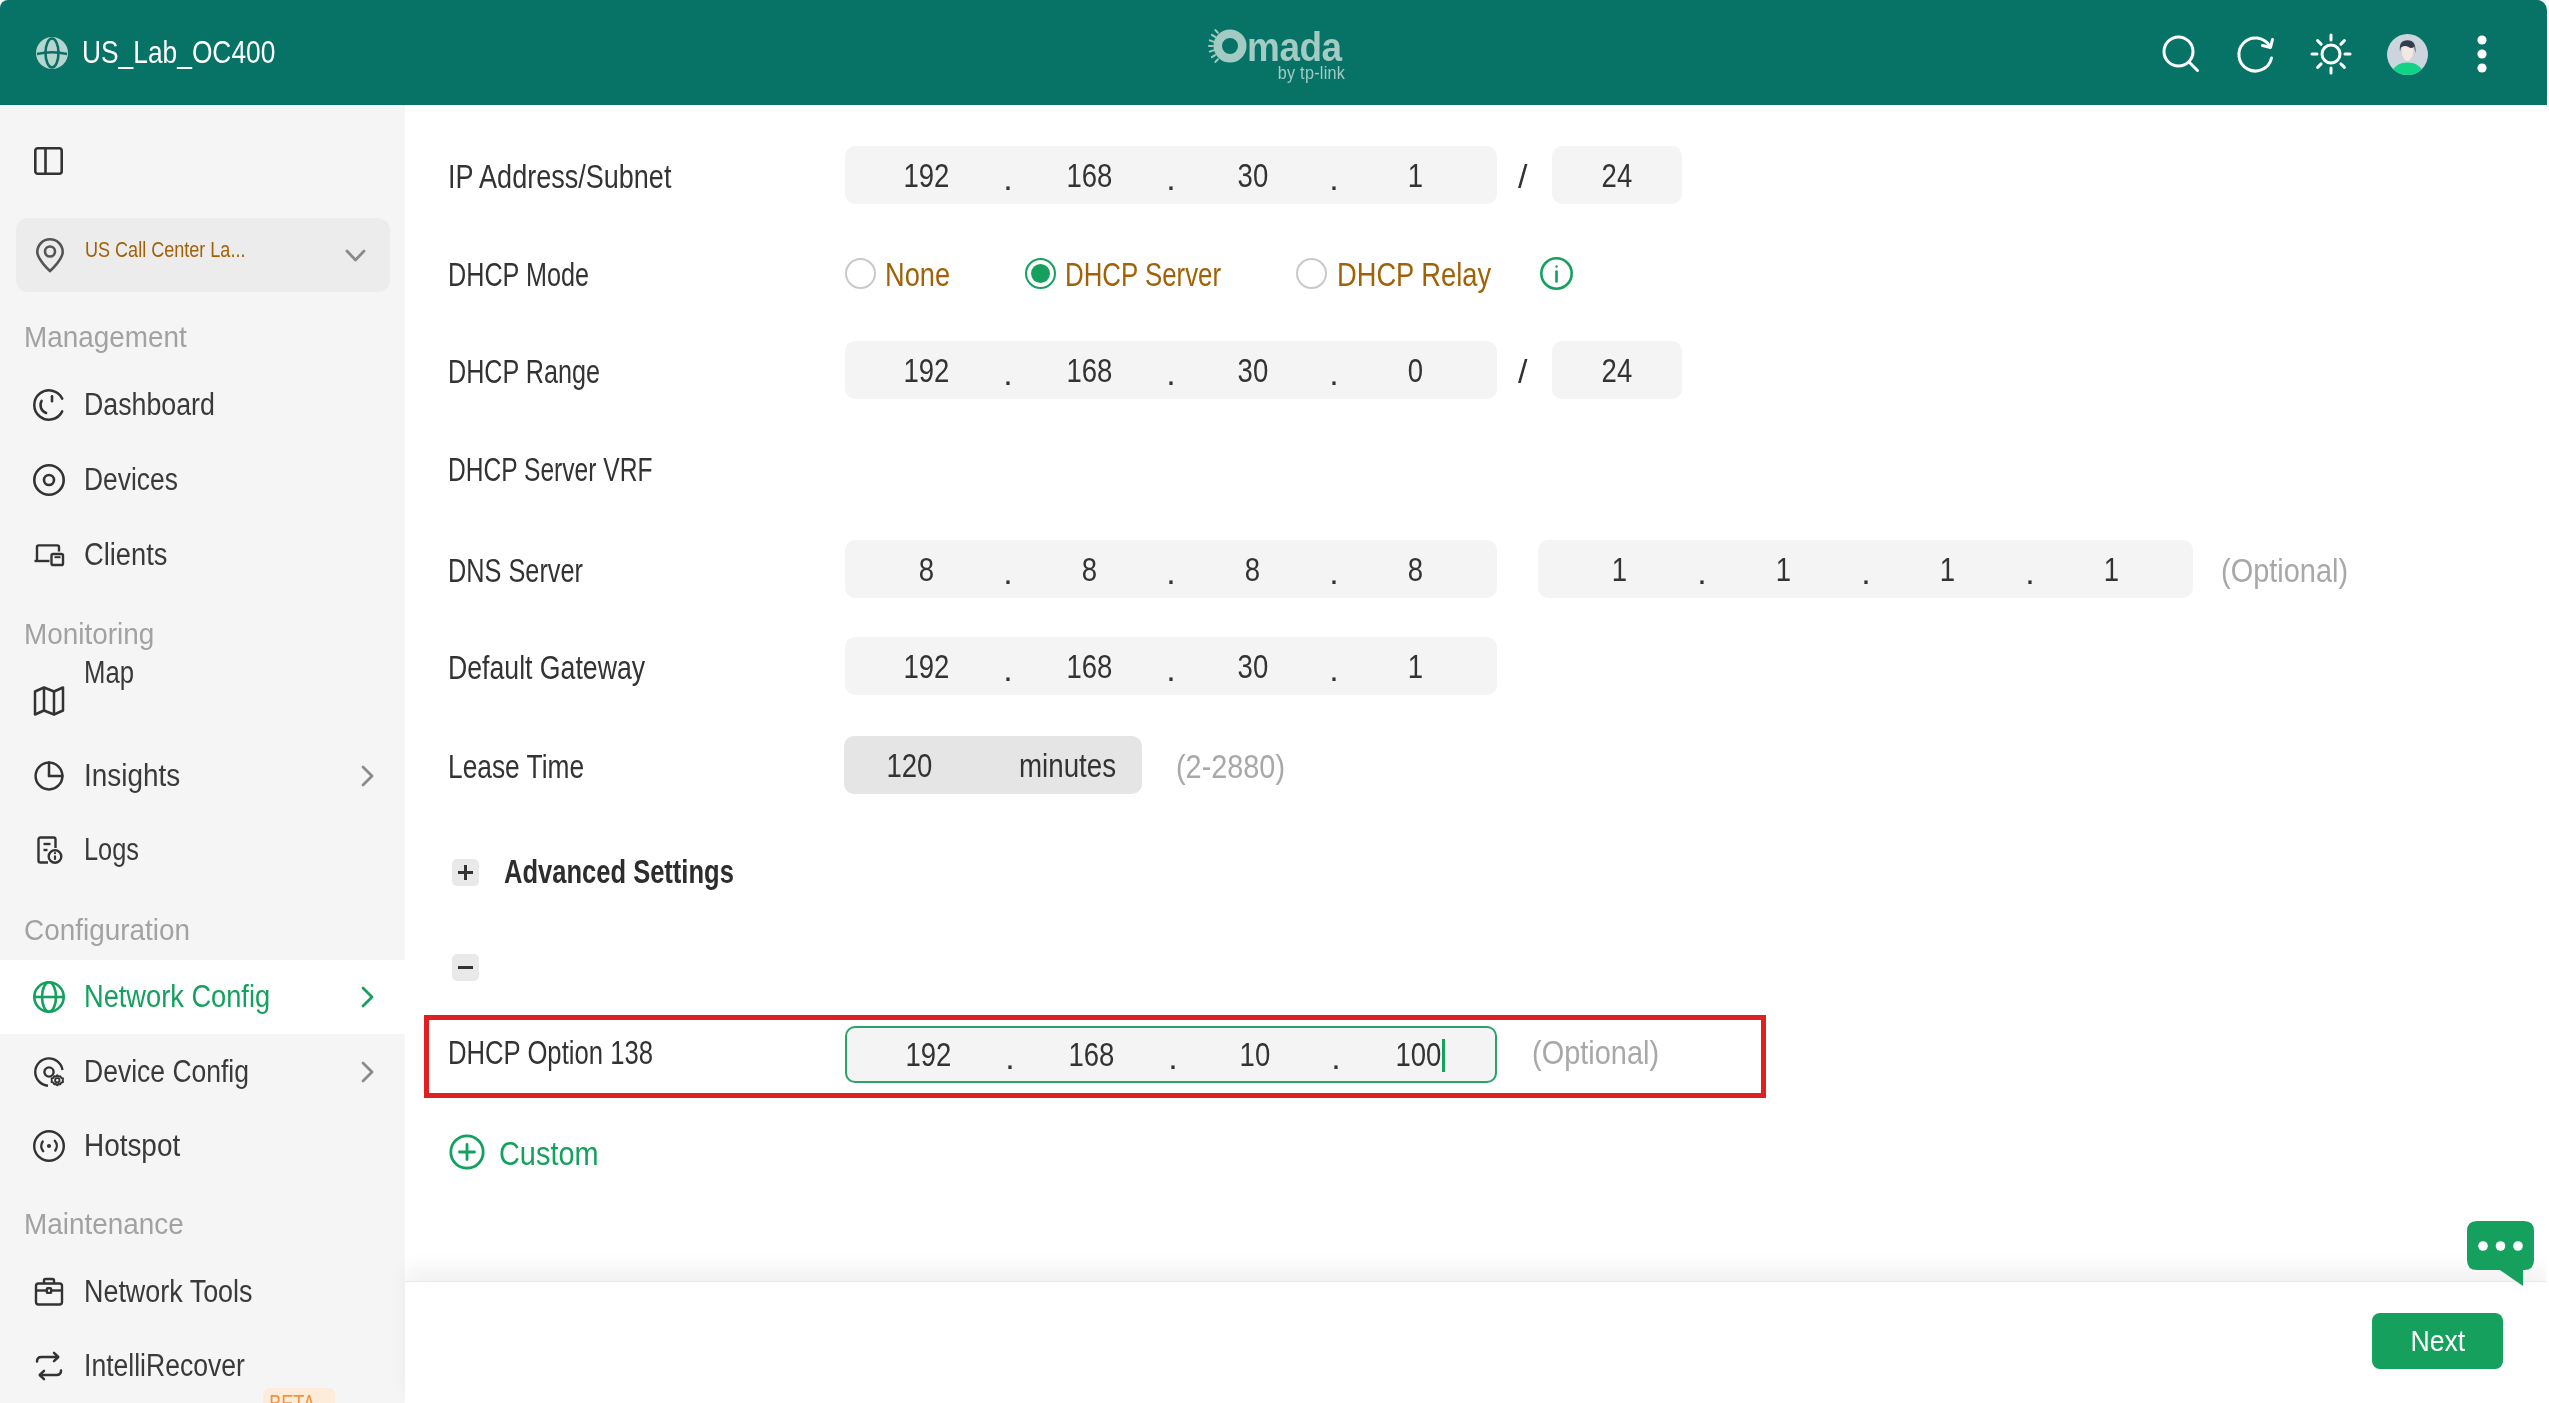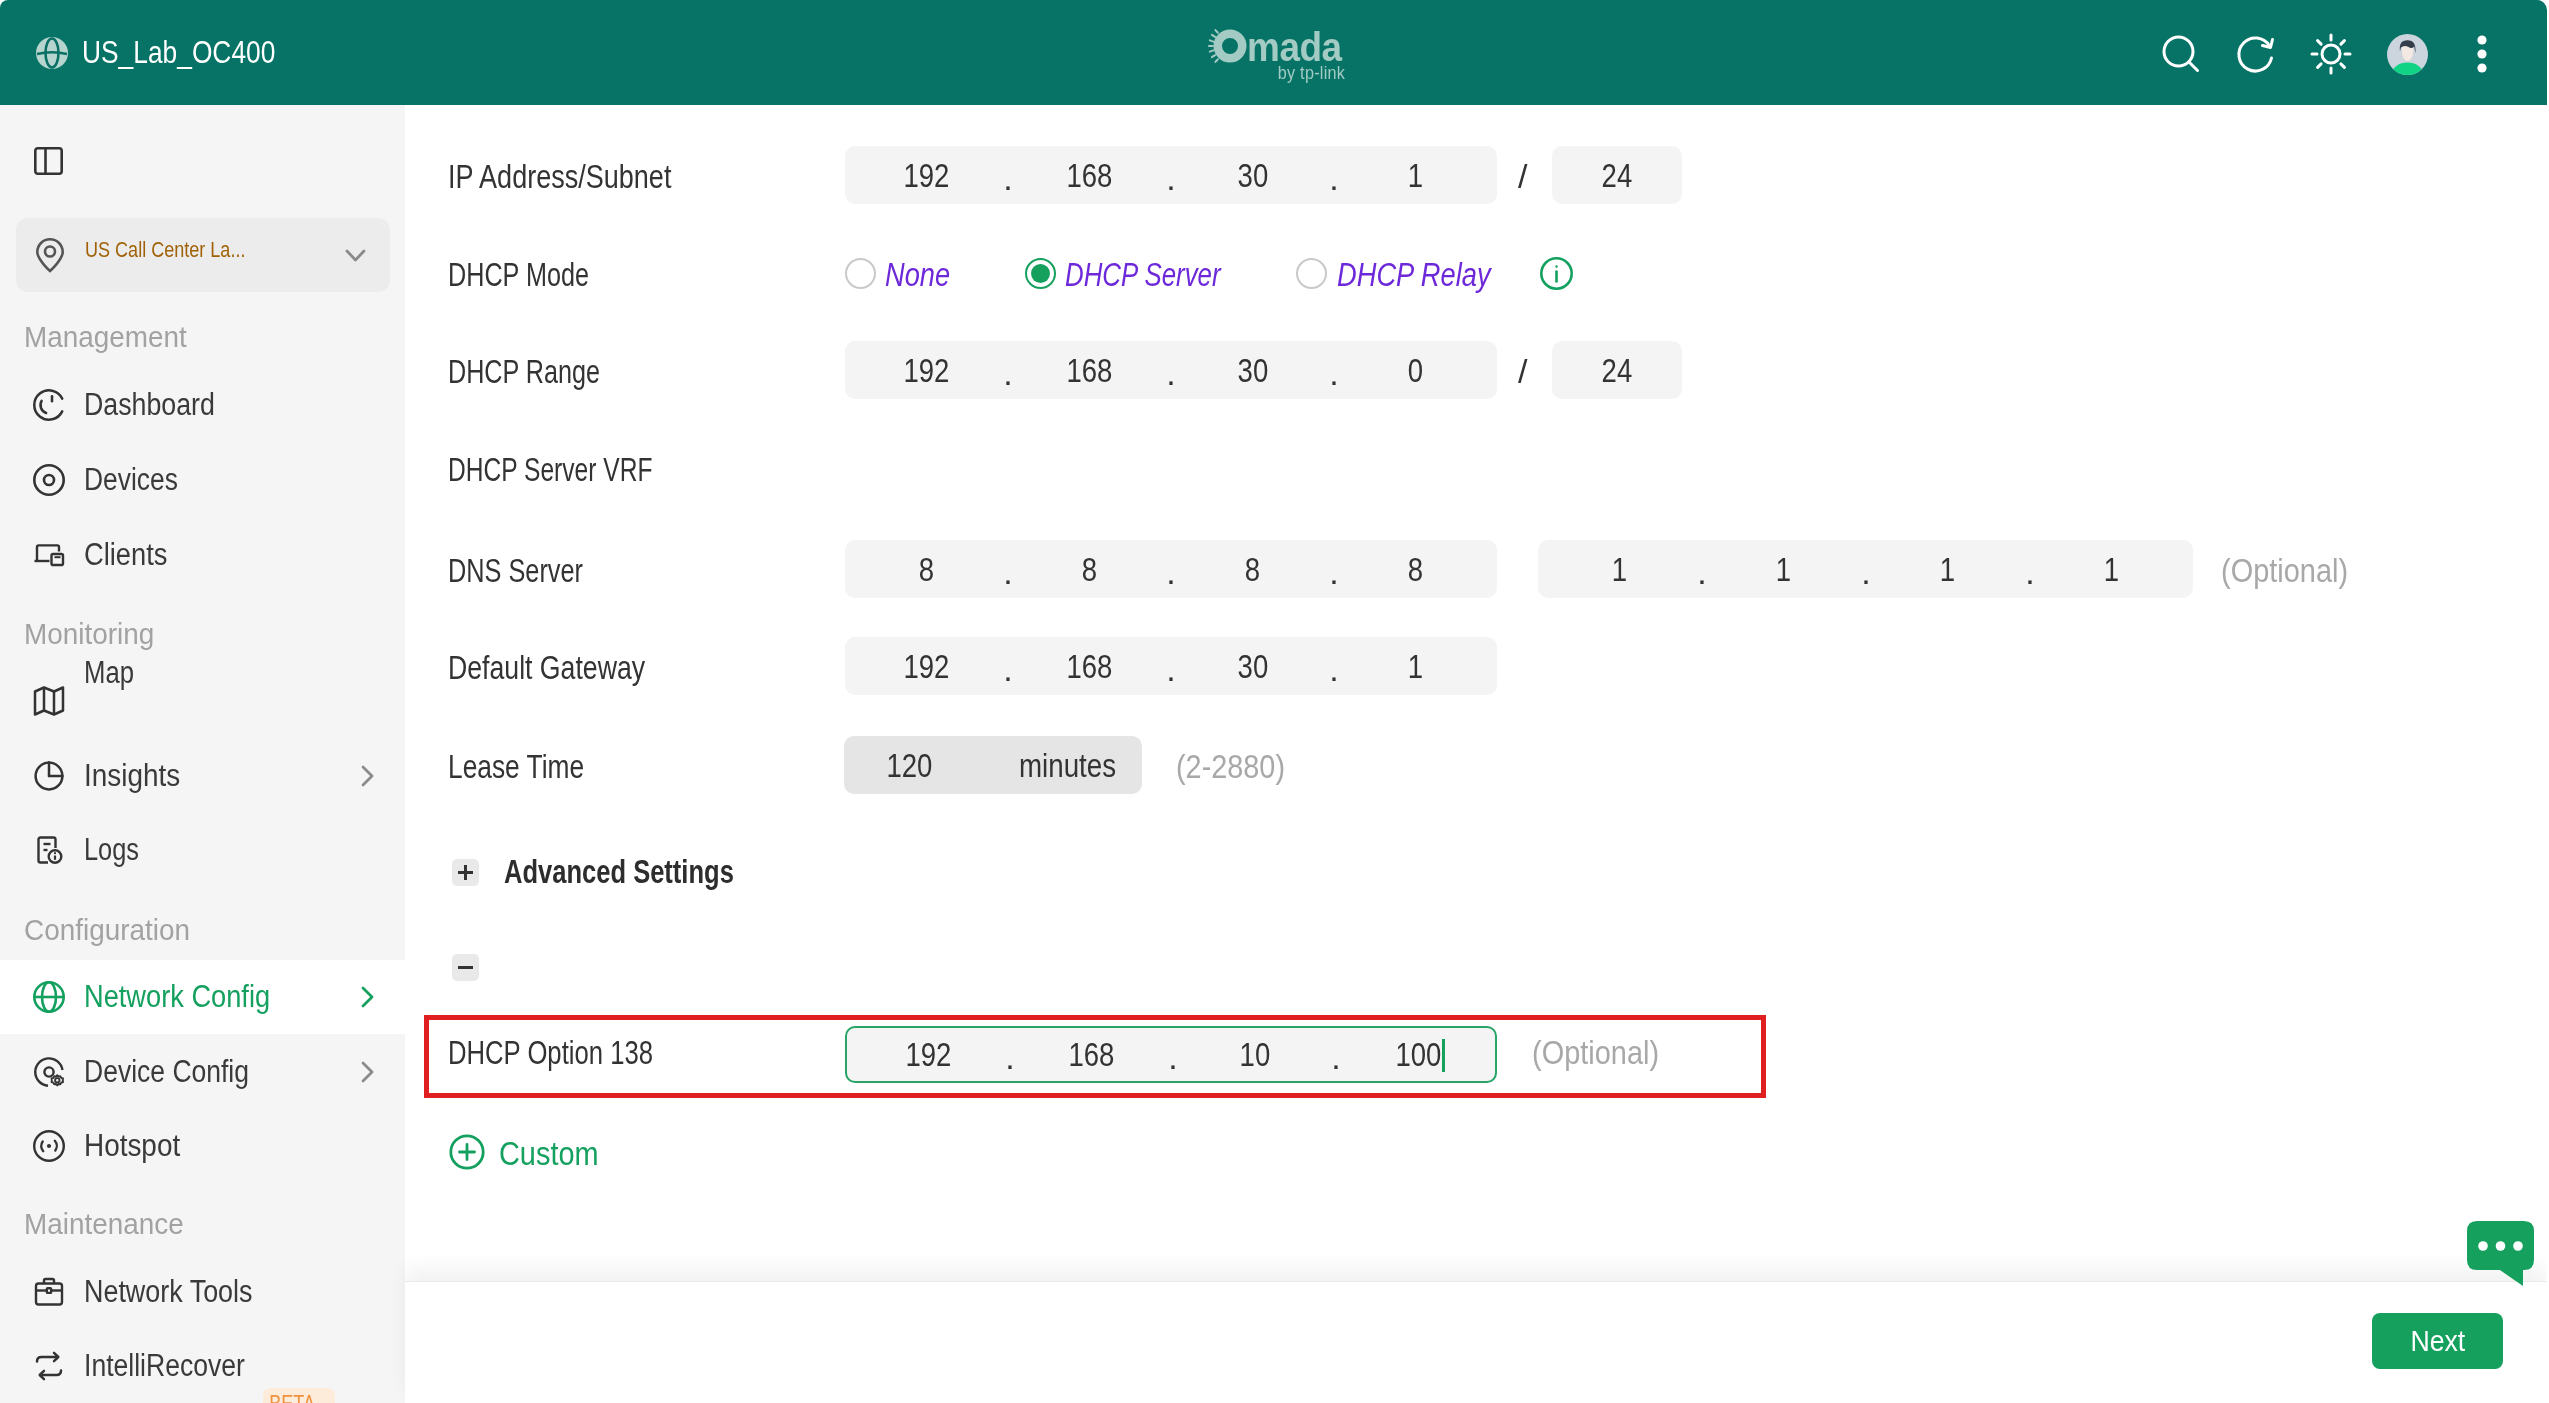--- a/index.html
+++ b/index.html
@@ -24,21 +24,21 @@
   .label { position:absolute; left:43px; font-size:34px; color:#333; }
   .ipgroup { position:absolute; left:440px; width:652px; height:58px; background:#f4f4f5; border-radius:10px; }
   .cell { position:absolute; top:0; width:163px; height:100%; text-align:center; font-size:34px; color:#333; line-height:58px; }
   .dot { position:absolute; top:0; width:10px; text-align:center; font-size:34px; color:#333; line-height:64px; }
   .slash { position:absolute; left:1113px; font-size:34px; color:#333; }
   .prefbox { position:absolute; left:1147px; width:130px; height:58px; background:#f4f4f5; border-radius:10px; text-align:center; font-size:34px; color:#333; line-height:58px; }
   .optional { position:absolute; font-size:34px; color:#a8a8a8; }
   .radio { position:absolute; width:31px; height:31px; border-radius:50%; border:2.5px solid #c9c9c9; background:#fff; }
   .radio.on { border-color:#16a05d; }
   .radio.on::after { content:""; position:absolute; left:50%; top:50%; width:19px; height:19px; margin:-9.5px 0 0 -9.5px; border-radius:50%; background:#16a05d; }
-  .rlabel { position:absolute; font-size:34px; color:#6d28d9;font-style:italic; }
+  .rlabel { position:absolute; font-size:34px; color:#a16207; }
   .sqbtn { position:absolute; left:47px; width:27px; height:27px; background:#e9e9e9; border-radius:5px; }
   .sqbtn::before { content:""; position:absolute; left:6px; top:12px; width:15px; height:3px; background:#333; }
   .sqbtn.plus::after { content:""; position:absolute; left:12px; top:6px; width:3px; height:15px; background:#333; }
   .shead { position:absolute; left:99px; font-size:34px; font-weight:700; color:#2d2d2d; }
   .redbox { position:absolute; left:424px; top:1015px; width:1342px; height:83px; border:5px solid #e02020; }
   .nextbtn { position:absolute; left:2372px; top:1313px; width:131px; height:56px; background:#16a05d; border-radius:8px; color:#fff; font-size:30px; text-align:center; line-height:56px; }
 </style>
 </head>
 <body>
 <div class="app">

